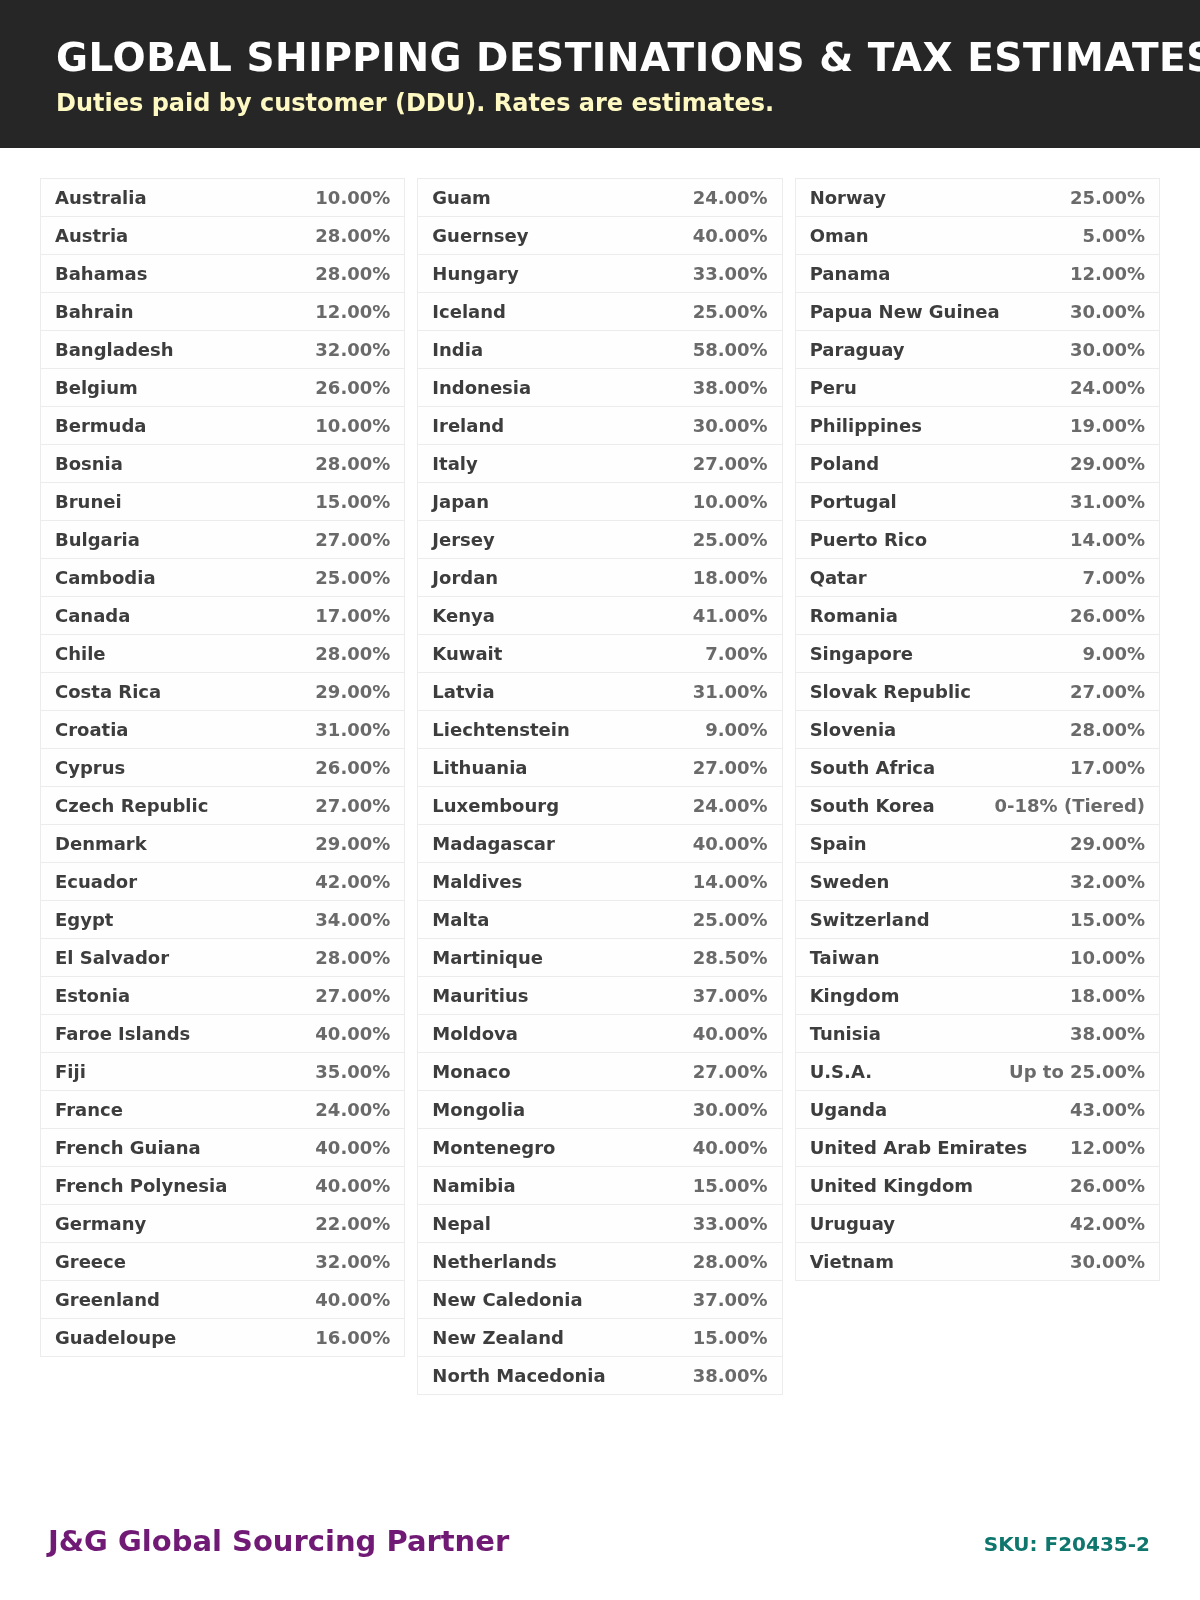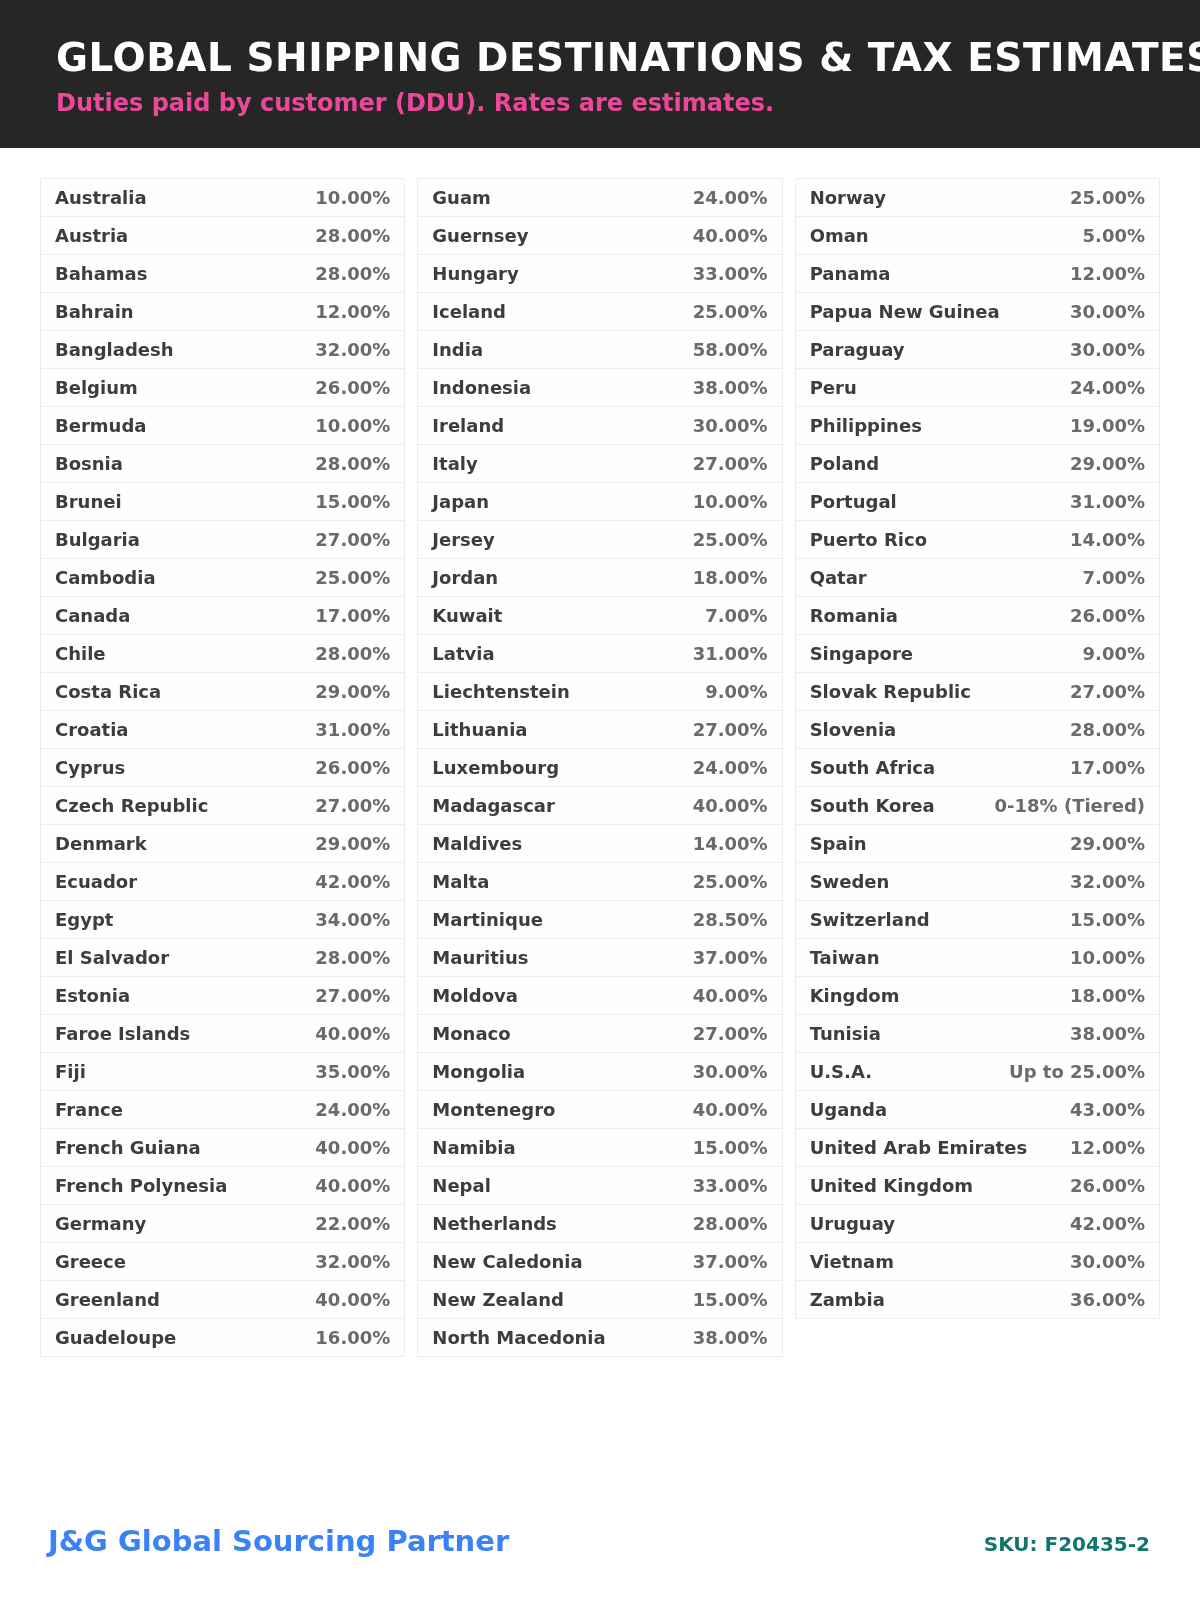--- a/index.html
+++ b/index.html
@@ -18,21 +18,21 @@
   }
   .header .title {
     color: #ffffff;
     font-size: 39px;
     font-weight: 700;
     letter-spacing: 0.5px;
     line-height: 1.0;
     white-space: nowrap;
   }
   .header .subtitle {
-    color: #ec4899;
+    color: #fef9c3;
     font-size: 24px;
     font-weight: 700;
     margin-top: 12px;
   }
   .table-wrap {
     margin: 30px 40px 0 40px;
     display: grid;
     grid-template-columns: 1fr 1fr 1fr;
     column-gap: 12px;
     align-items: start;
@@ -64,21 +64,21 @@
     margin-left: 8px;
   }
   .footer {
     position: absolute;
     left: 48px; right: 50px; bottom: 42px;
     display: flex;
     justify-content: space-between;
     align-items: baseline;
   }
   .footer .brand {
-    color: #3b82f6;
+    color: #701a75;
     font-size: 29px;
     font-weight: 700;
   }
   .footer .sku {
     color: #0f766e;
     font-size: 20px;
     font-weight: 700;
   }
 </style>
 </head>
@@ -255,20 +255,24 @@
       </div>
       <div class="row">
         <span class="country">Jersey</span>
         <span class="rate">25.00%</span>
       </div>
       <div class="row">
         <span class="country">Jordan</span>
         <span class="rate">18.00%</span>
       </div>
       <div class="row">
+        <span class="country">Kenya</span>
+        <span class="rate">41.00%</span>
+      </div>
+      <div class="row">
         <span class="country">Kuwait</span>
         <span class="rate">7.00%</span>
       </div>
       <div class="row">
         <span class="country">Latvia</span>
         <span class="rate">31.00%</span>
       </div>
       <div class="row">
         <span class="country">Liechtenstein</span>
         <span class="rate">9.00%</span>
@@ -451,24 +455,20 @@
         <span class="country">United Kingdom</span>
         <span class="rate">26.00%</span>
       </div>
       <div class="row">
         <span class="country">Uruguay</span>
         <span class="rate">42.00%</span>
       </div>
       <div class="row">
         <span class="country">Vietnam</span>
         <span class="rate">30.00%</span>
-      </div>
-      <div class="row">
-        <span class="country">Zambia</span>
-        <span class="rate">36.00%</span>
       </div>
     </div>
   </div>
 
 <div class="footer">
   <div class="brand">J&amp;G Global Sourcing Partner</div>
   <div class="sku">SKU: F20435-2</div>
 </div>
 
 </body></html>

